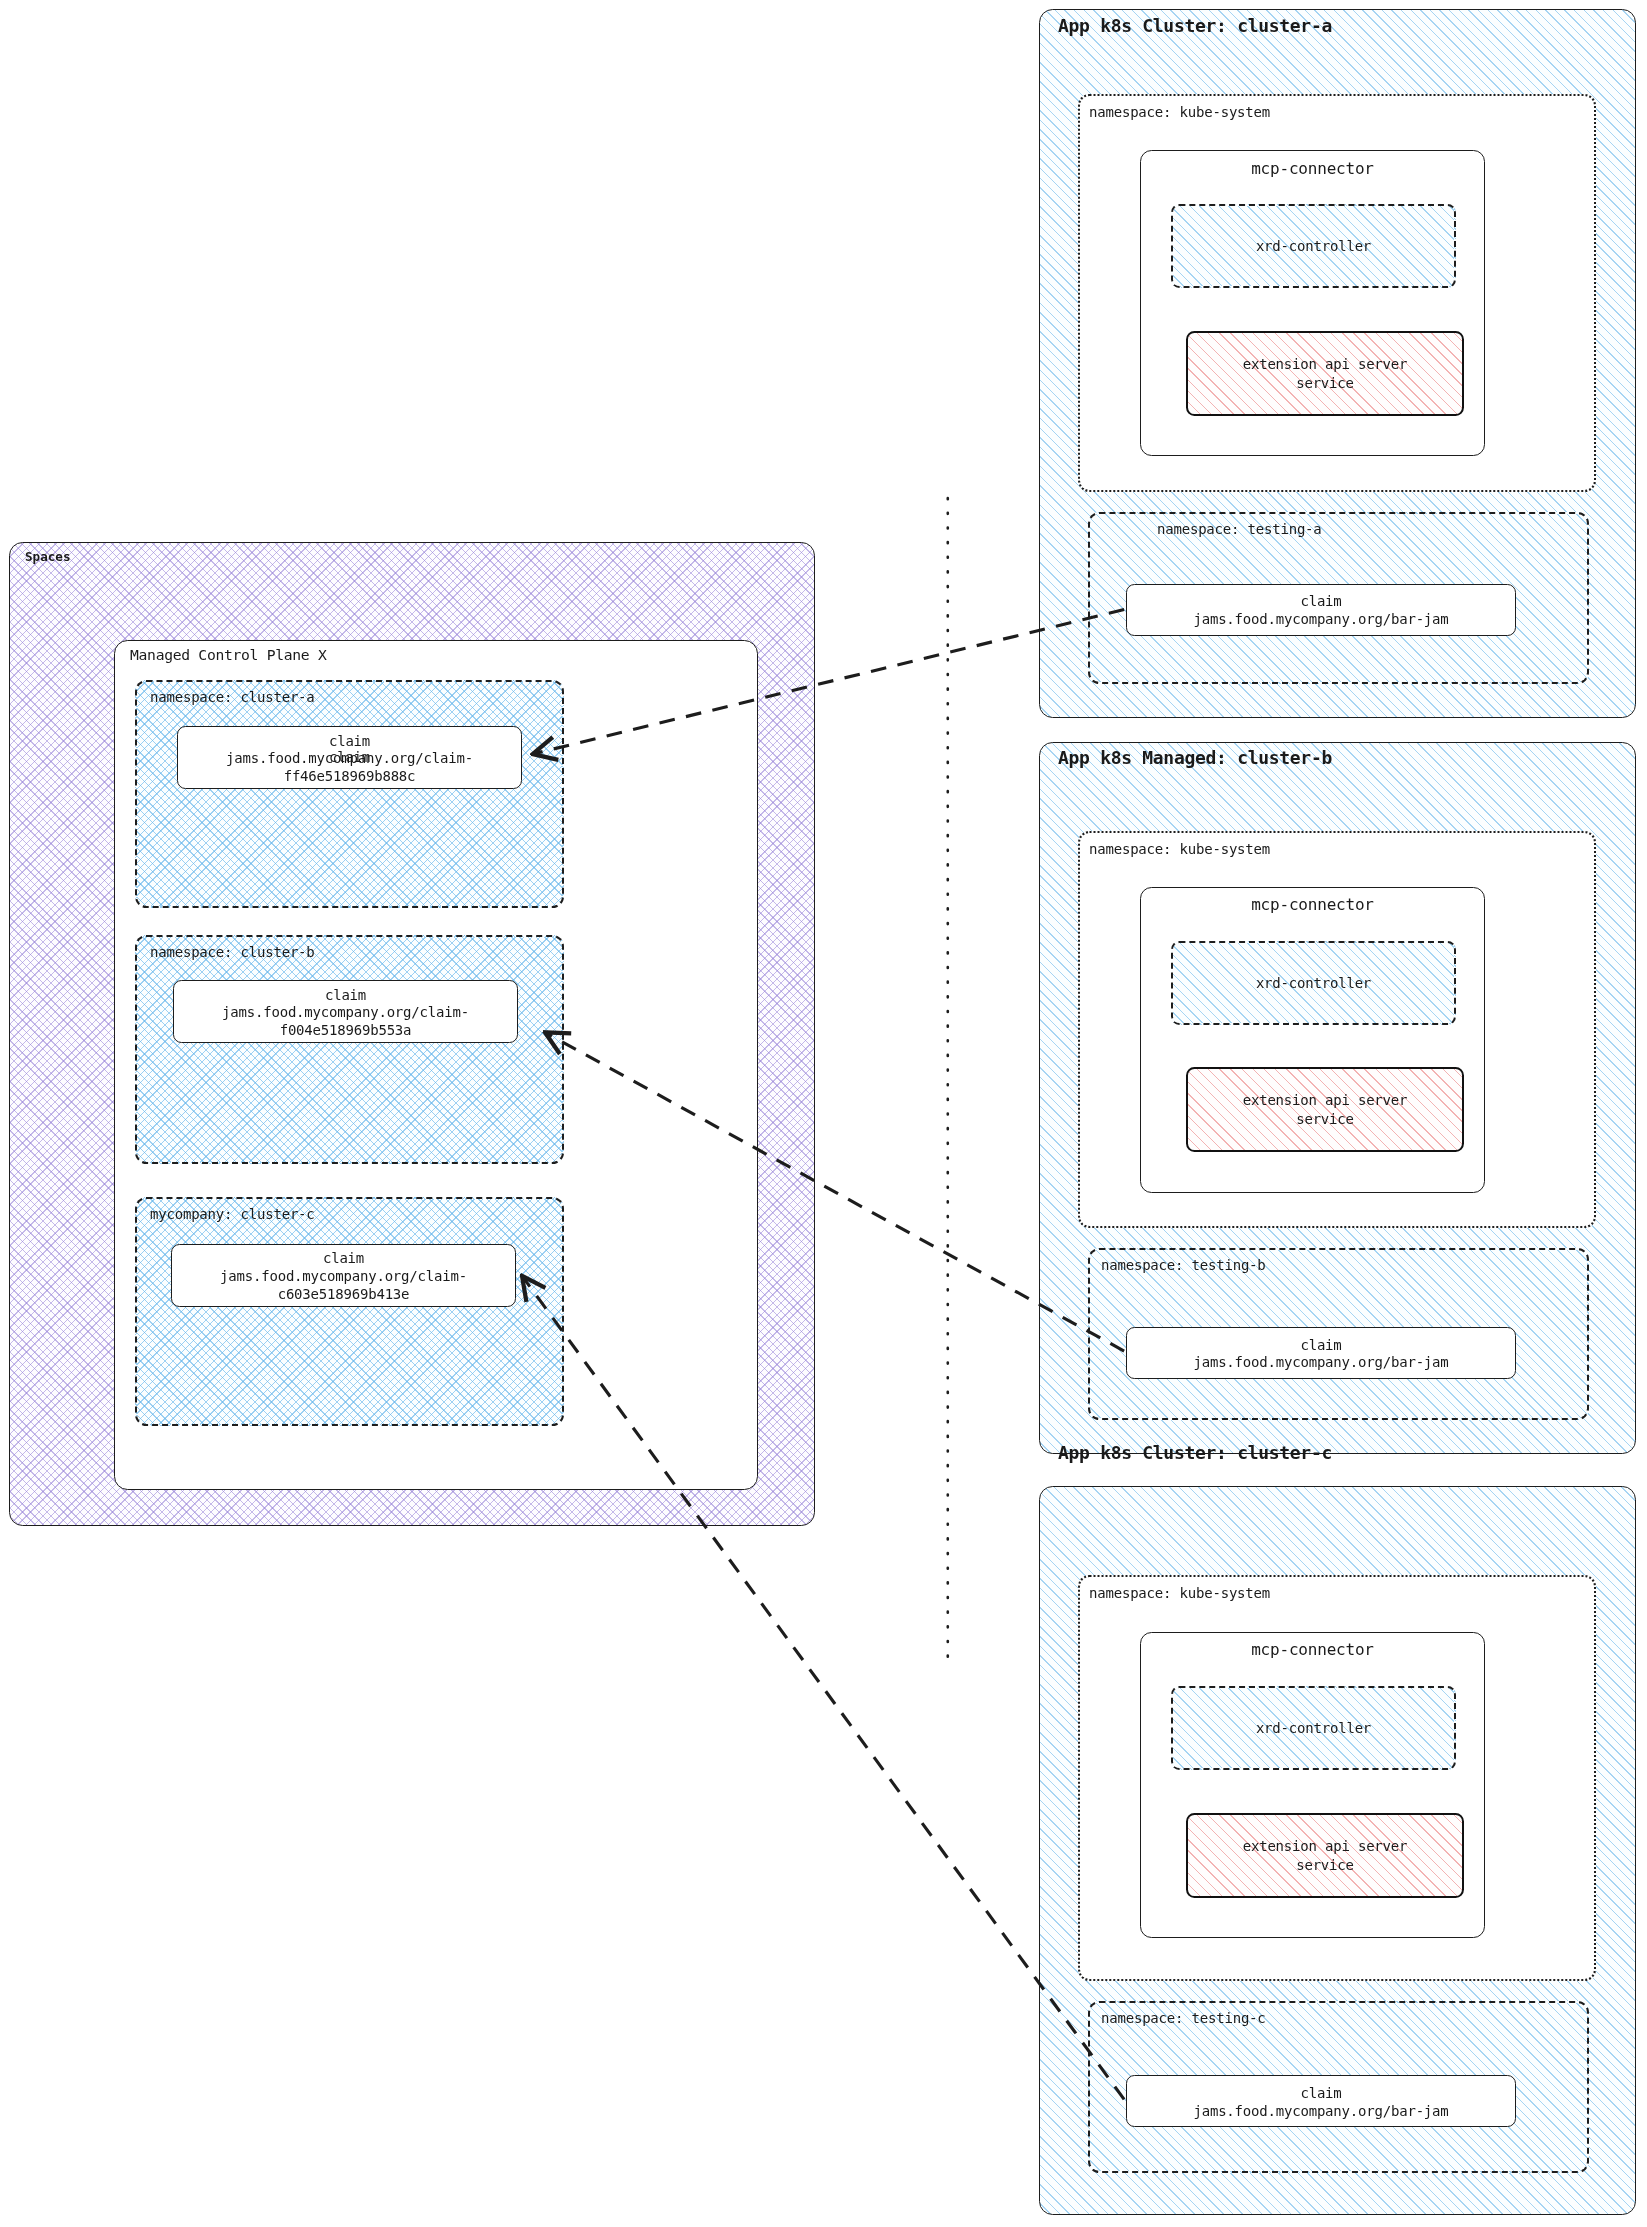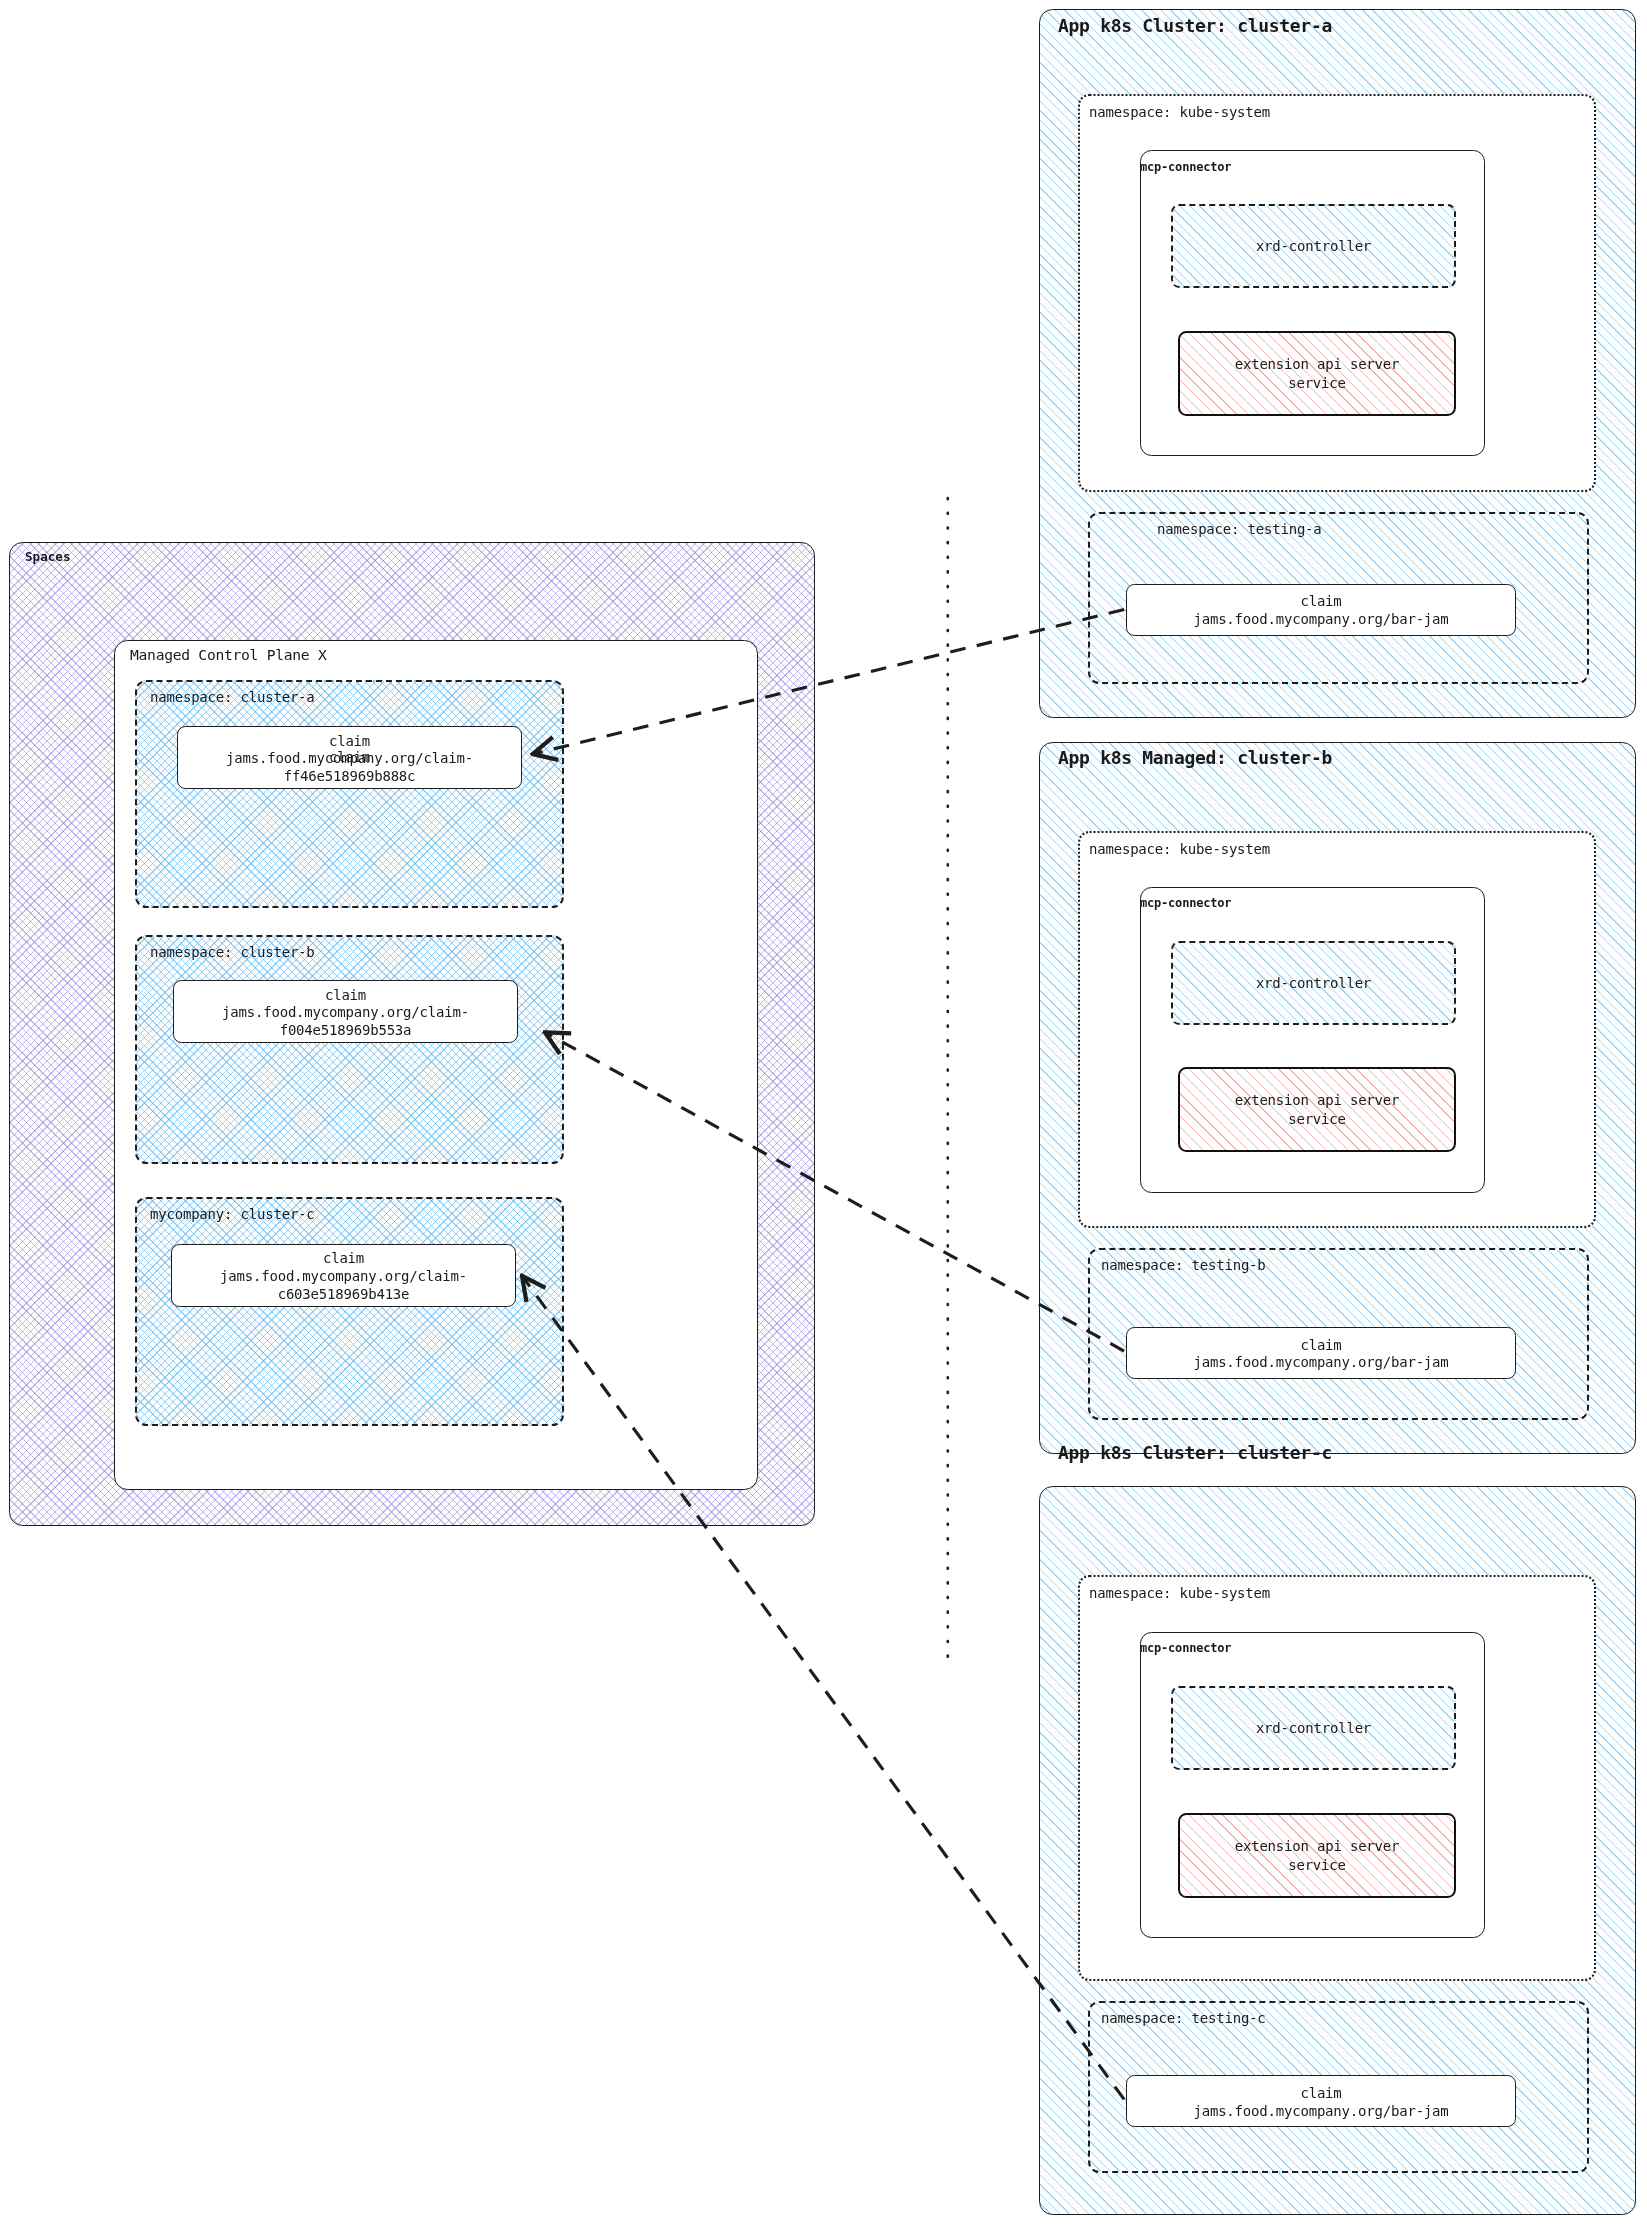--- a/index.html
+++ b/index.html
@@ -31,20 +31,21 @@
   }
   .fill-blue-diag{
     background-color:#fbfeff;
     background-image:
       repeating-linear-gradient(45deg, rgba(110,185,235,.60) 0 1px, rgba(0,0,0,0) 1px 6.8px);
   }
   .fill-red-diag{
     background-color:#fffdfd;
     background-image:
       repeating-linear-gradient(45deg, rgba(235,130,130,.60) 0 1px, rgba(0,0,0,0) 1px 7.9px);
+    margin-left: 8px;
   }
   .fill-white{ background:#ffffff; }
 
   
   .bd-solid   { border:1.6px solid #1d1d1d; }
   .bd-solid-thick{ border:2.6px solid #111; }
   .bd-dashed  { border:2.1px dashed #1d1d1d; }
   .bd-dotted  { border:2.1px dotted #1d1d1d; }
   .r-lg { border-radius:13.6px; }
   .r-md { border-radius:11.5px; }
@@ -69,25 +70,24 @@
   .spaces-label{
     position:absolute;
     font-size:12.6px;
     font-weight:bold;
     white-space:nowrap;
     line-height:1;
   }
   .mcp-label{
     position:absolute;
     width:100%;
-    text-align:left;
-    font-size:12px;
-    letter-spacing:-0.2px;
-    line-height:1;
-    font-weight:bold;
+    text-align:center;
+    font-size:16px;
+    letter-spacing:-0.2px;
+    line-height:1;
   }
   .center-text{
     position:absolute;
     left:0; right:0;
     text-align:center;
     font-size:14px;
     line-height:1.32;
     letter-spacing:-0.2px;
     white-space:pre-line;
   }

